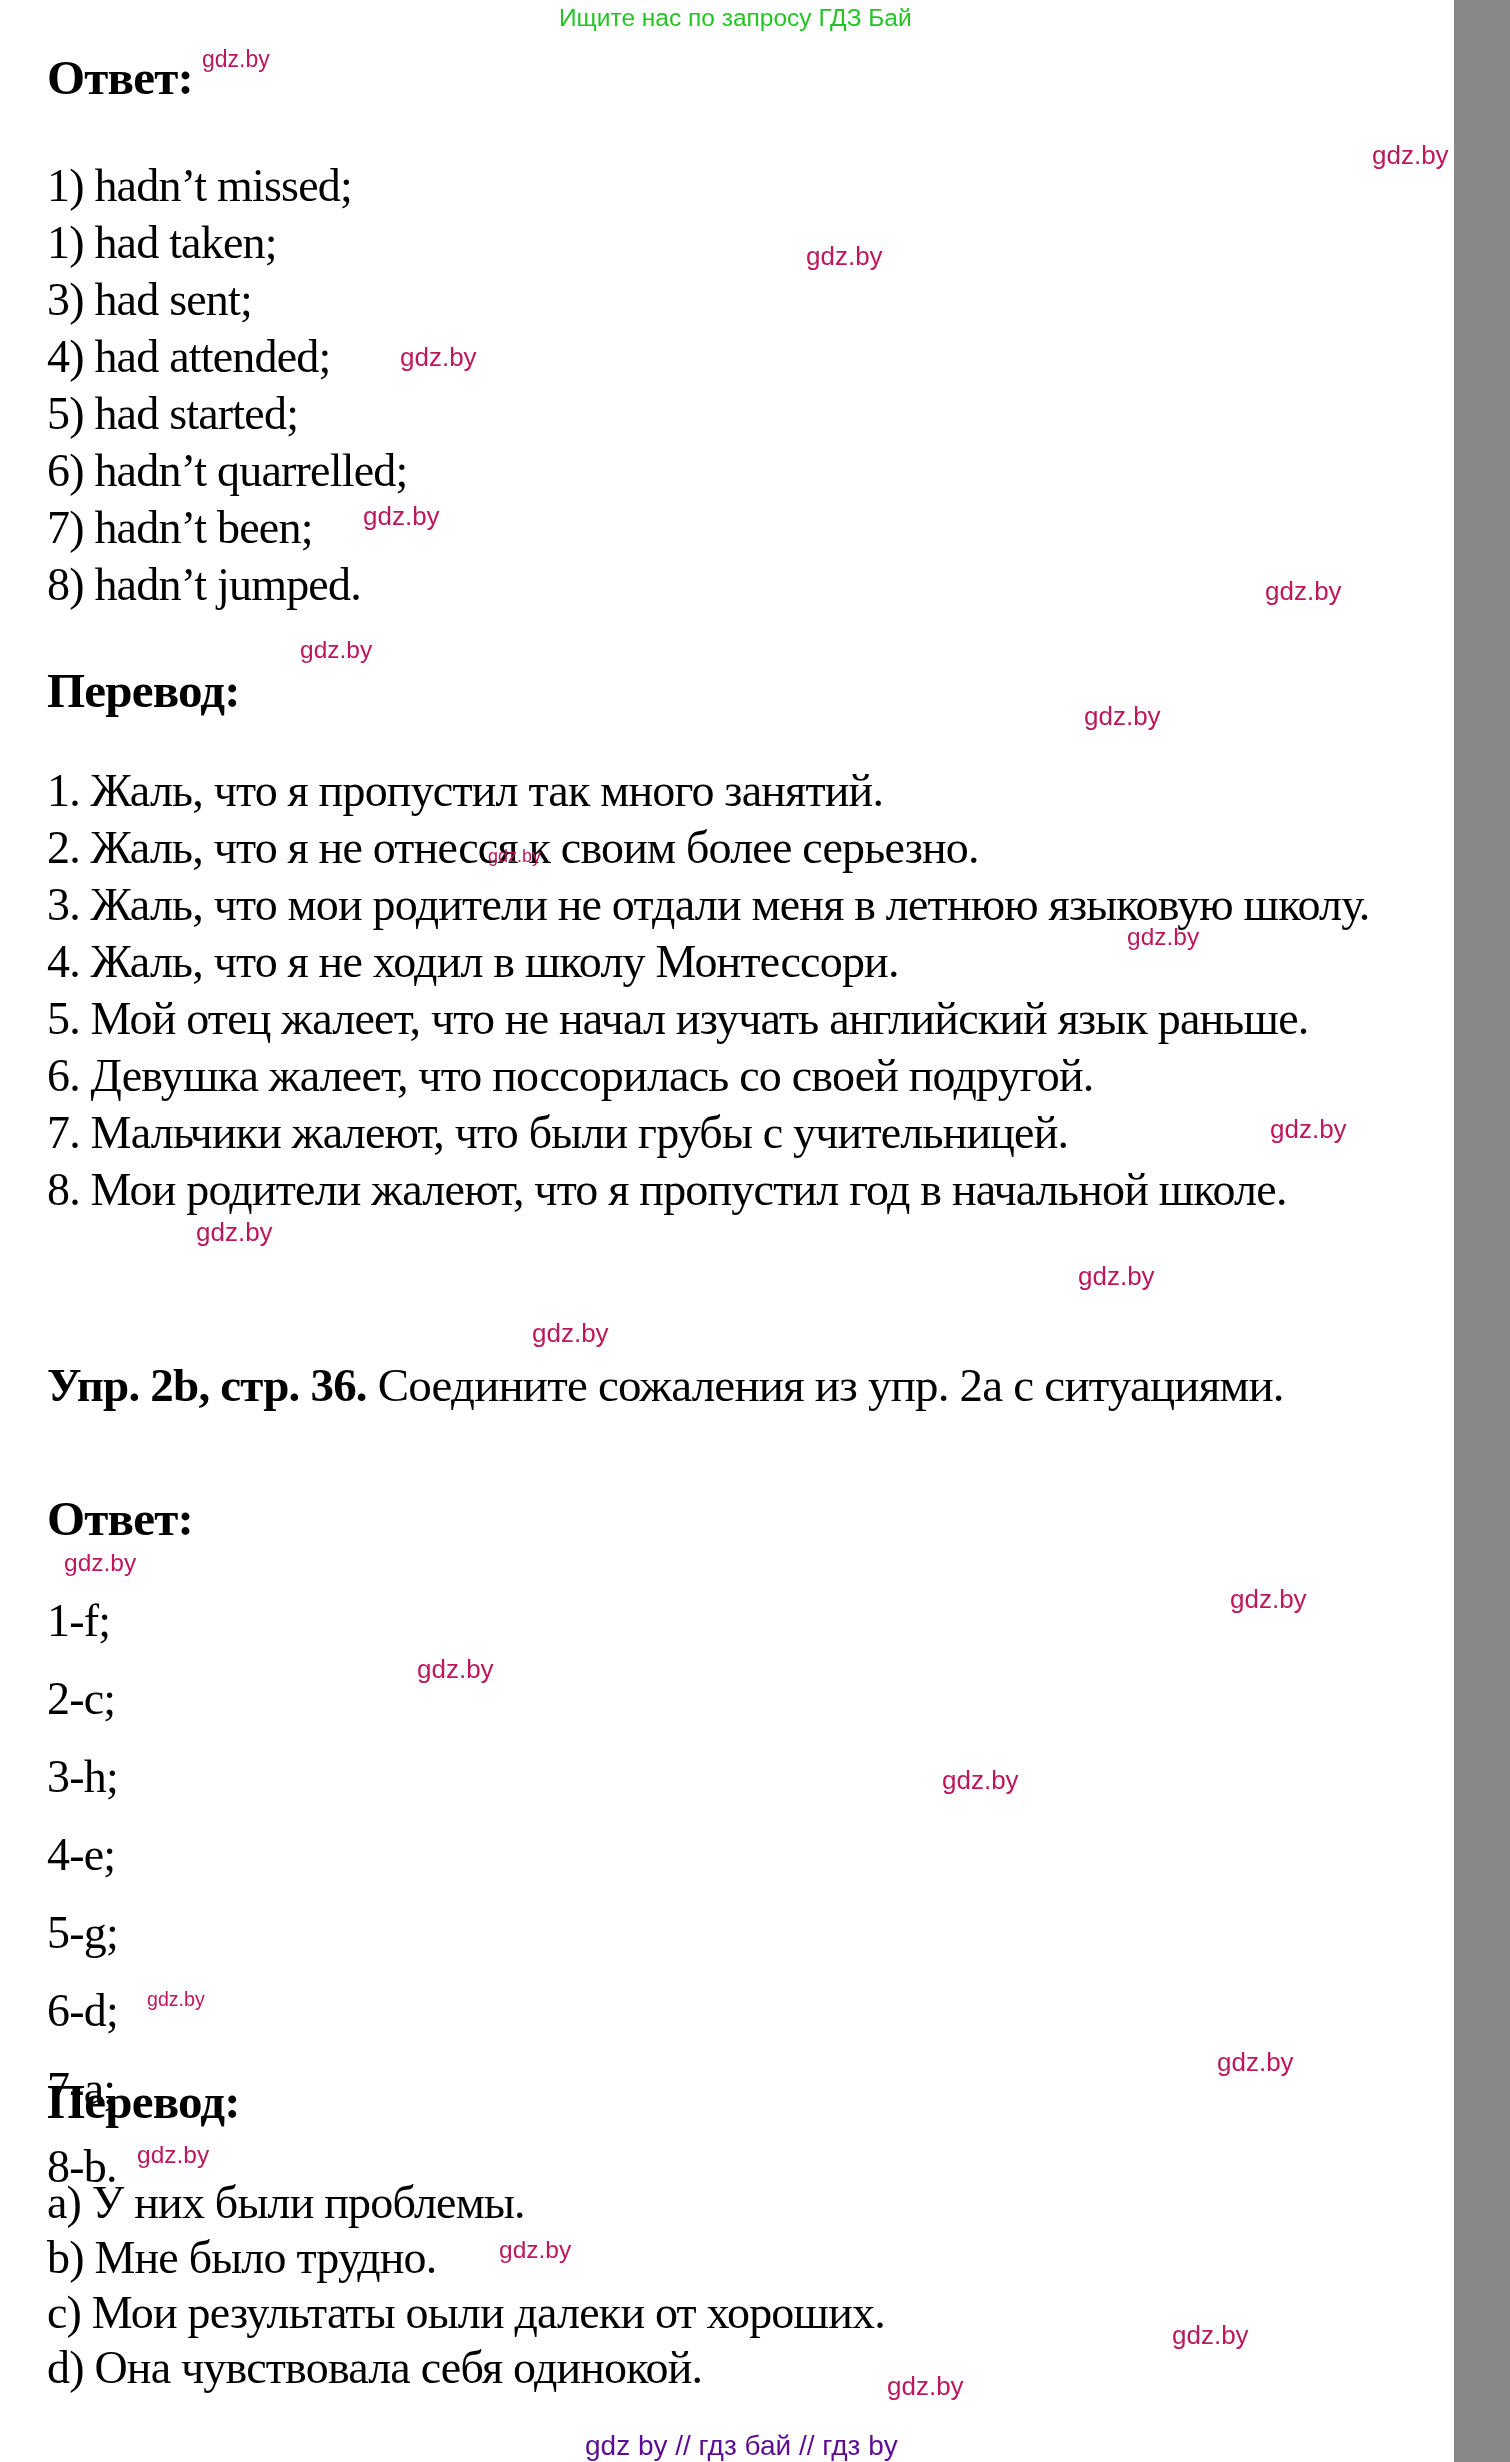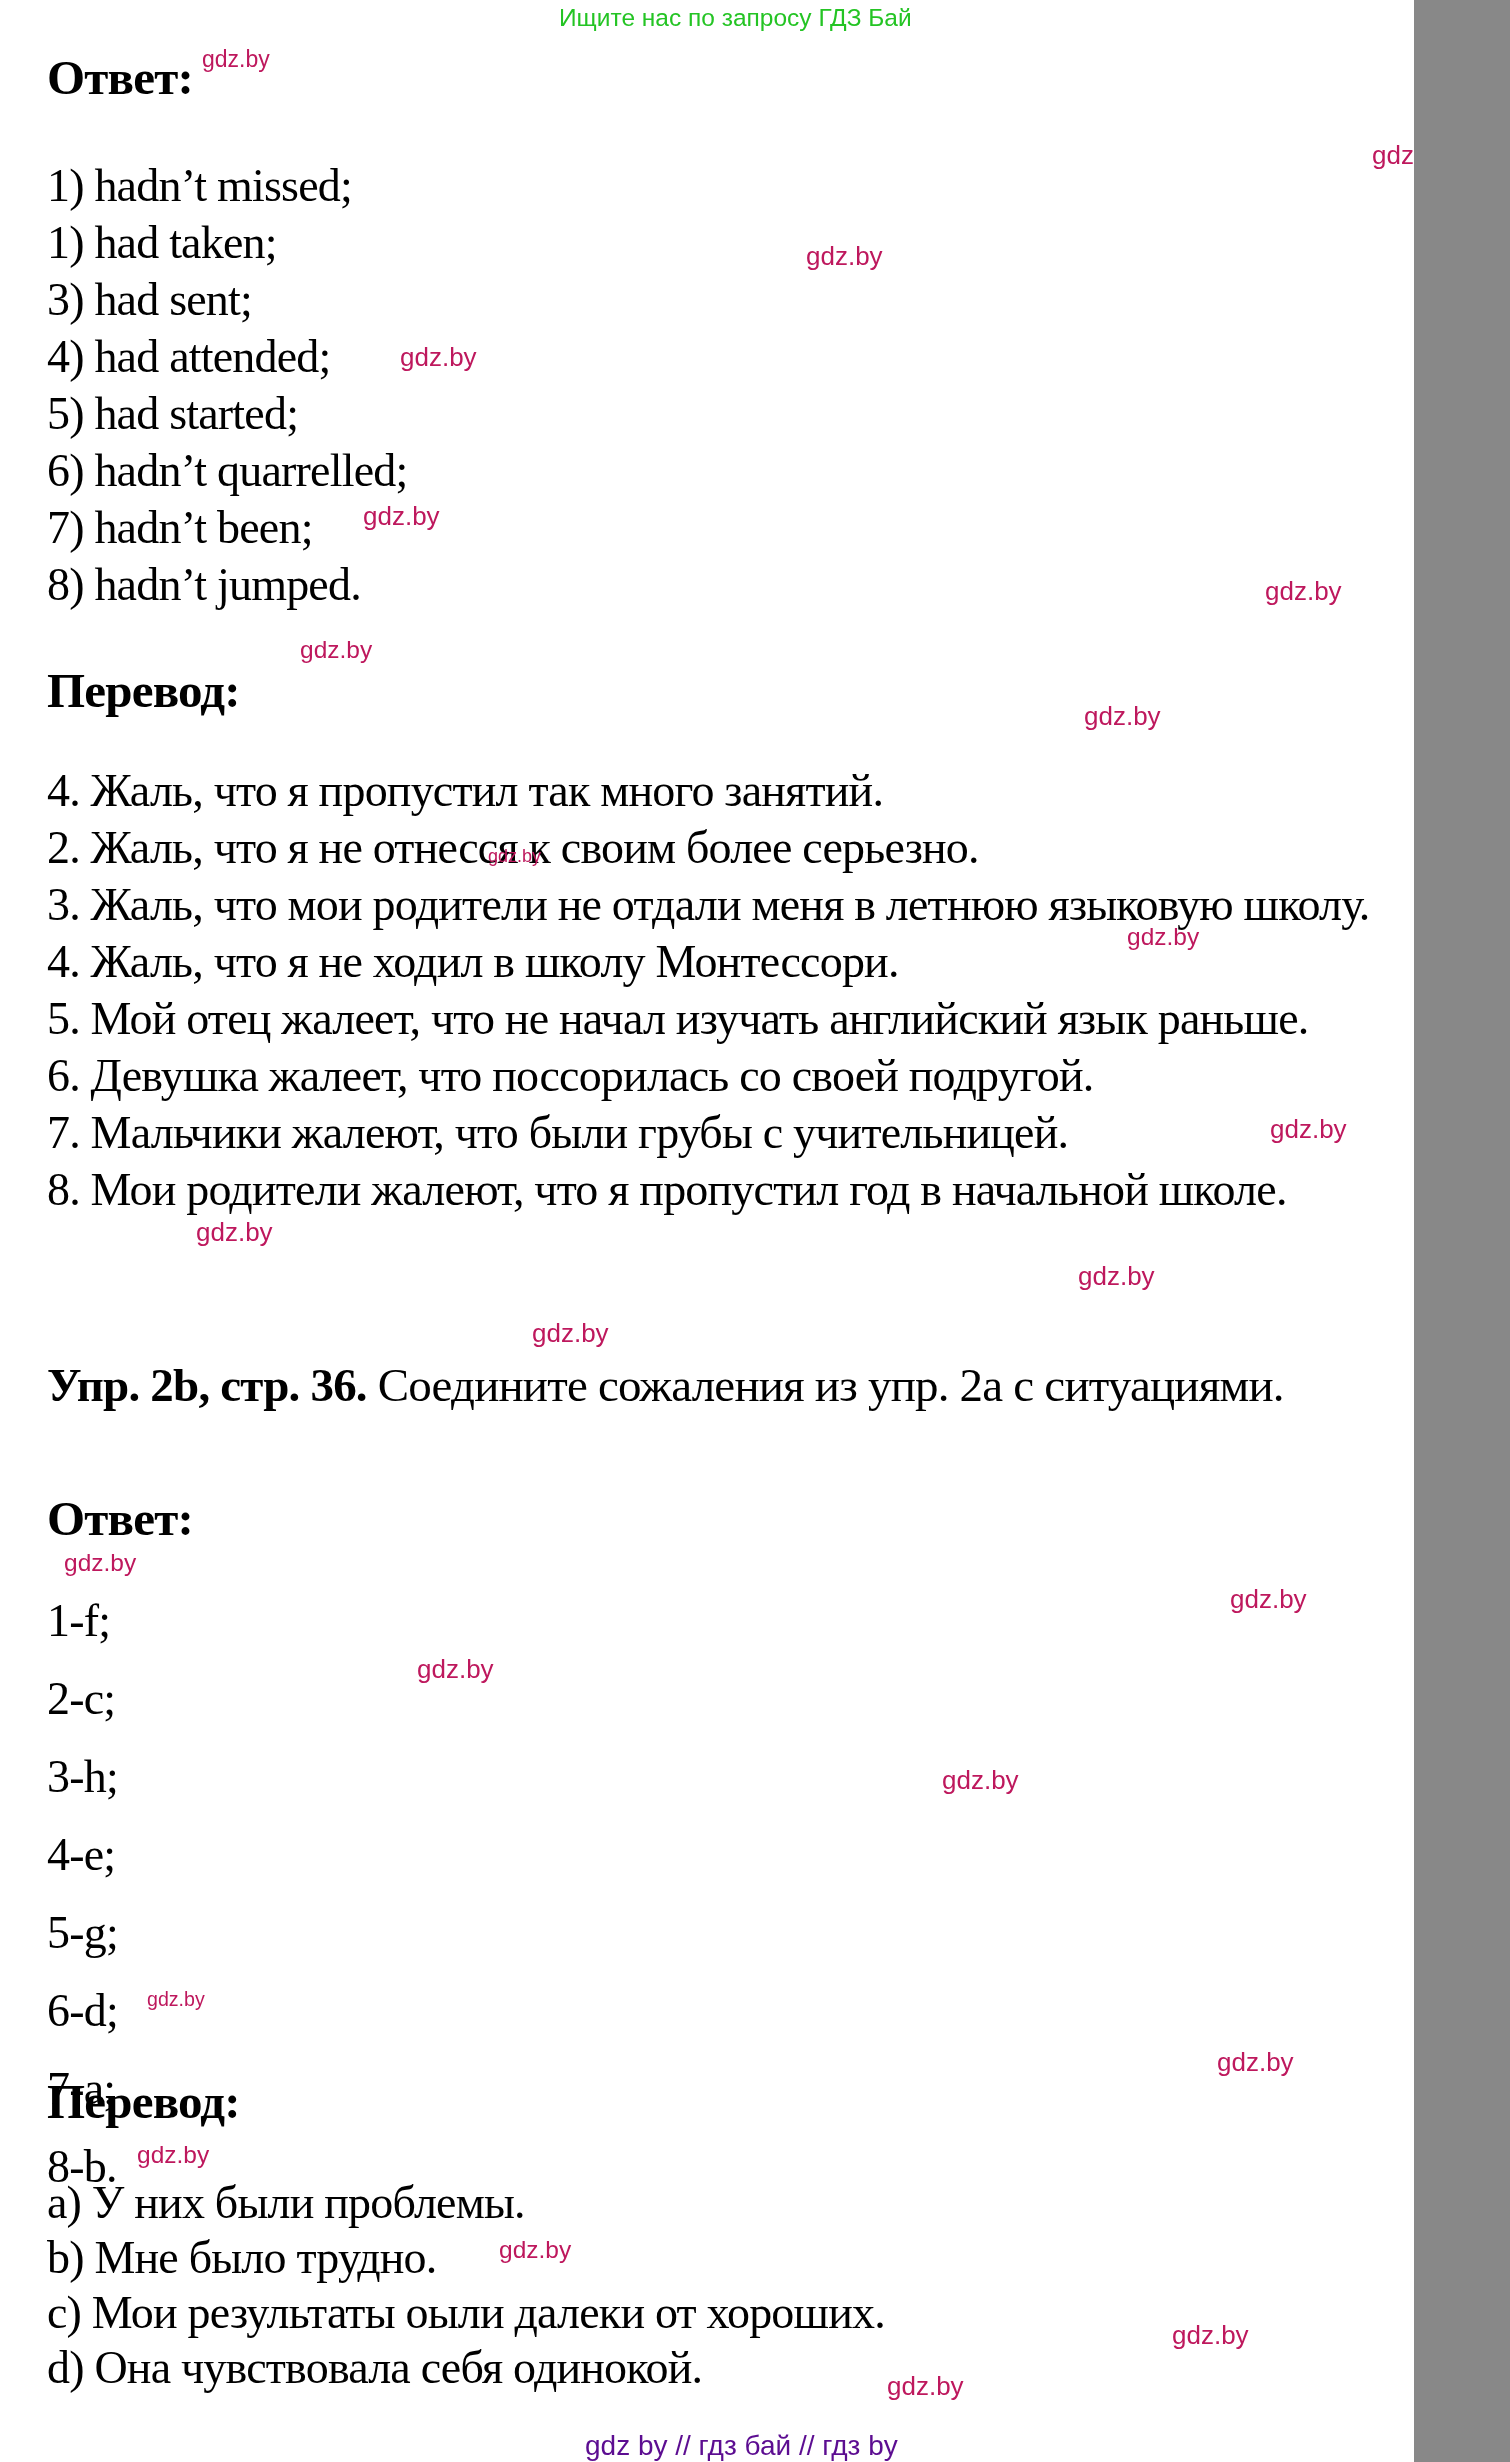--- a/index.html
+++ b/index.html
@@ -3,20 +3,21 @@
 <meta charset="utf-8">
 <style>
   html,body{margin:0;padding:0;background:#888;}
   #page{
     position:relative;
     width:1414px;height:2462px;
     background:#ffffff;
     overflow:hidden;
     font-family:"Liberation Serif", serif;
     color:#000;
+    padding-left:40px;
   }
   .banner-top{
     position:absolute;left:559px;top:4.1px;
     font-family:"Liberation Sans", sans-serif;
     font-size:24.5px;font-weight:400;
     color:#24c424;
     white-space:nowrap;
   }
   .banner-bottom{
     position:absolute;left:585px;top:2430px;
@@ -67,21 +68,21 @@
     <div class="line">4) had attended;</div>
     <div class="line">5) had started;</div>
     <div class="line">6) hadn’t quarrelled;</div>
     <div class="line">7) hadn’t been;</div>
     <div class="line">8) hadn’t jumped.</div>
   </div>
 
   <div class="label" style="top:662px;">Перевод:</div>
 
   <div class="list" style="top:762px;">
-    <div class="line">4. Жаль, что я пропустил так много занятий.</div>
+    <div class="line">1. Жаль, что я пропустил так много занятий.</div>
     <div class="line">2. Жаль, что я не отнесся к своим более серьезно.</div>
     <div class="line">3. Жаль, что мои родители не отдали меня в летнюю языковую школу.</div>
     <div class="line">4. Жаль, что я не ходил в школу Монтессори.</div>
     <div class="line">5. Мой отец жалеет, что не начал изучать английский язык раньше.</div>
     <div class="line">6. Девушка жалеет, что поссорилась со своей подругой.</div>
     <div class="line">7. Мальчики жалеют, что были грубы с учительницей.</div>
     <div class="line">8. Мои родители жалеют, что я пропустил год в начальной школе.</div>
   </div>
 
   <div class="exline"><b>Упр. 2b, стр. 36.</b><span> Соедините сожаления из упр. 2а с ситуациями.</span></div>

